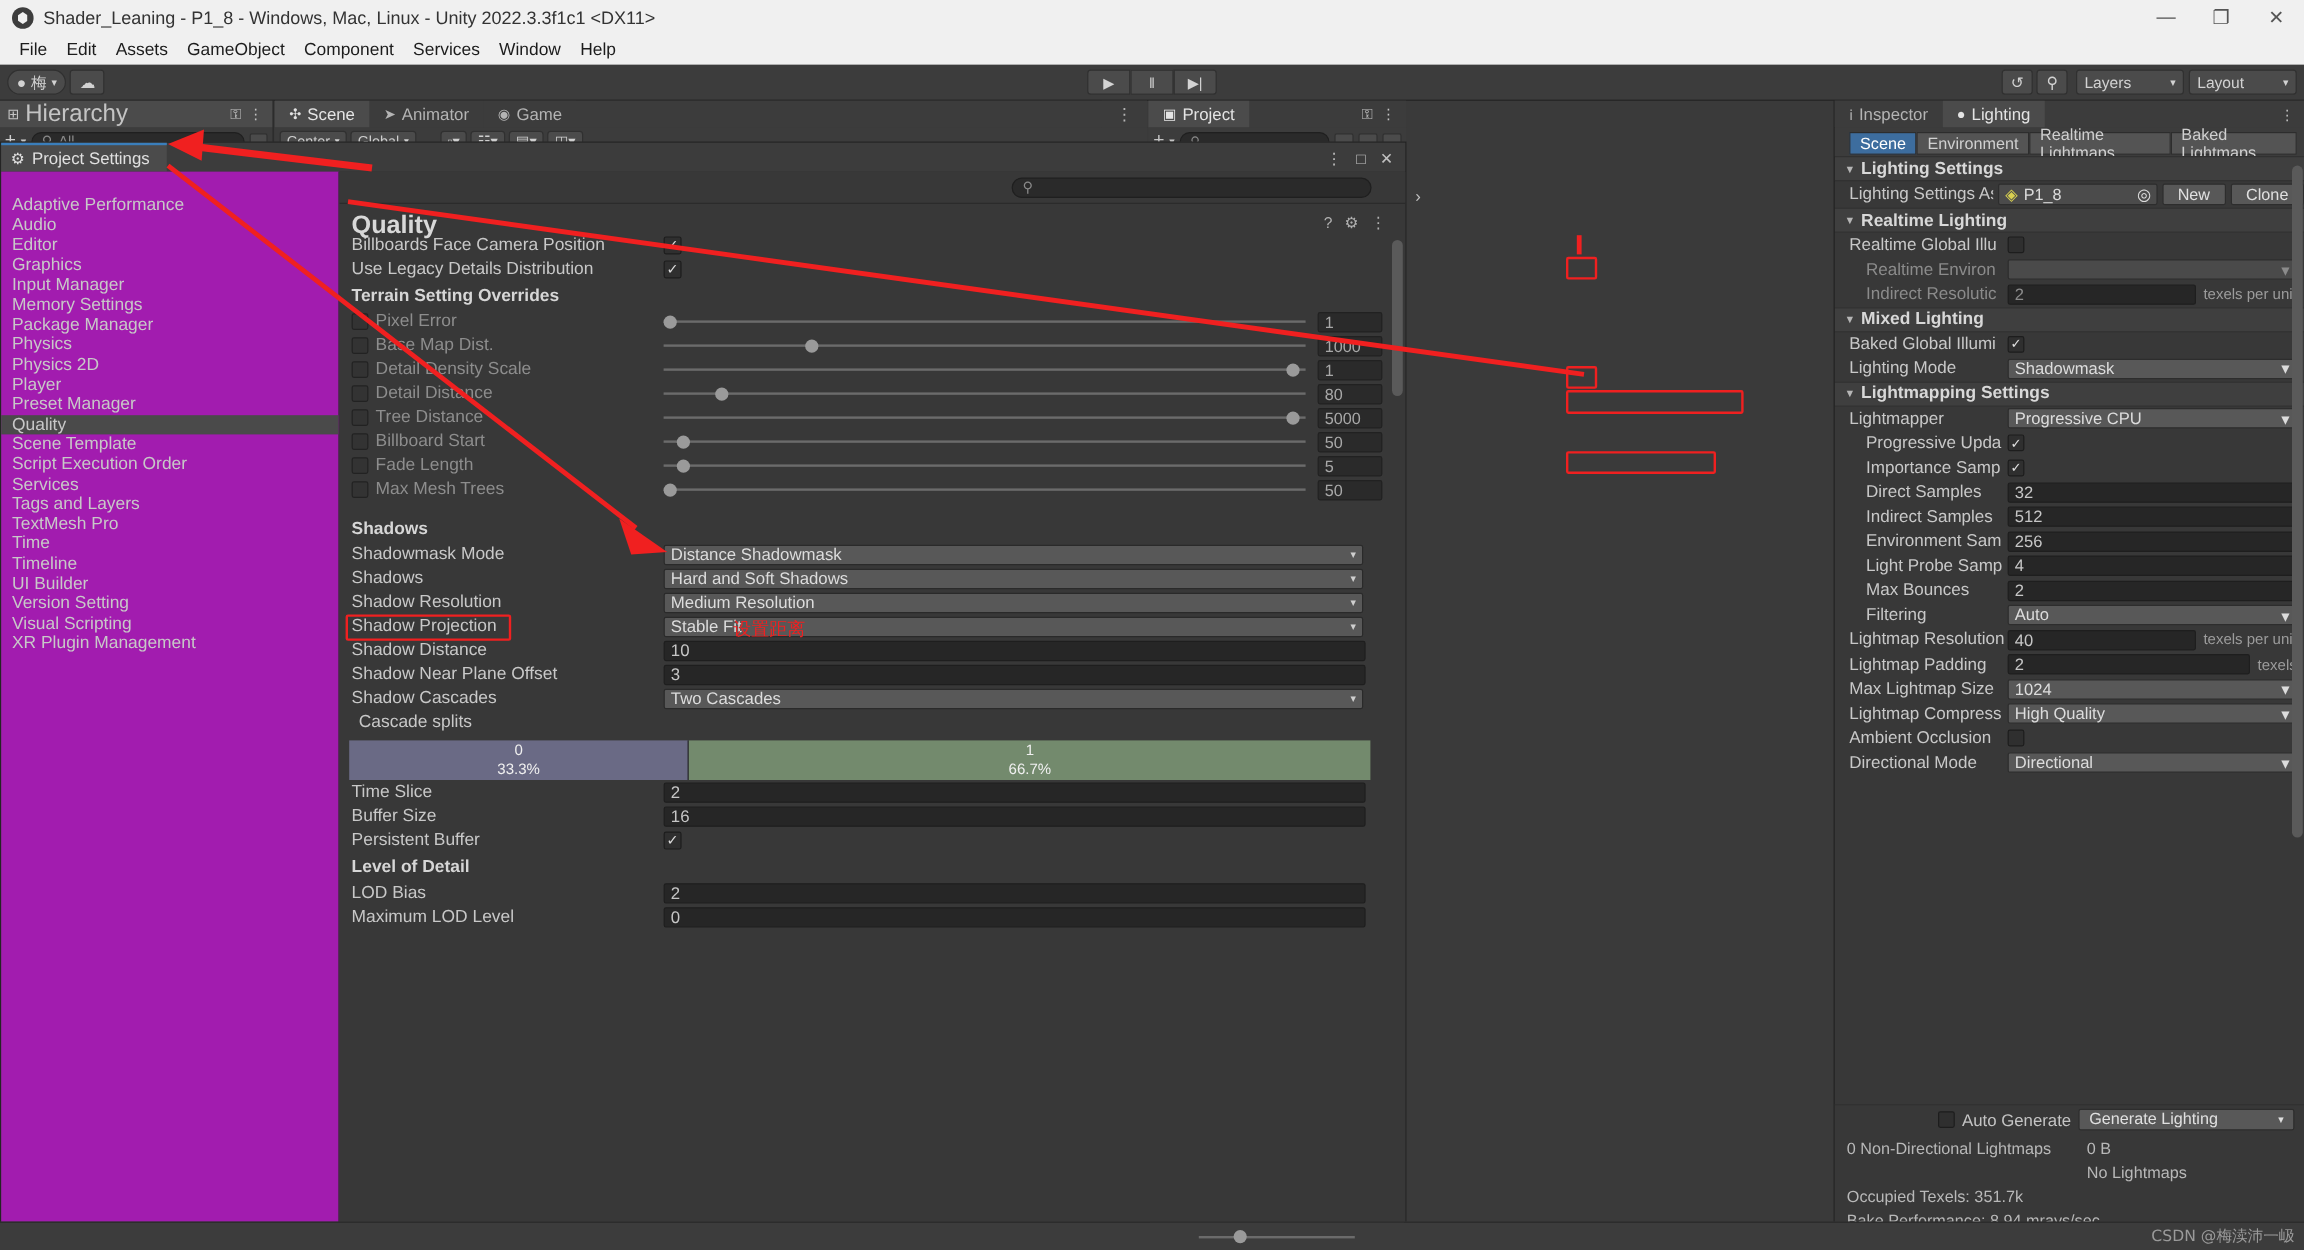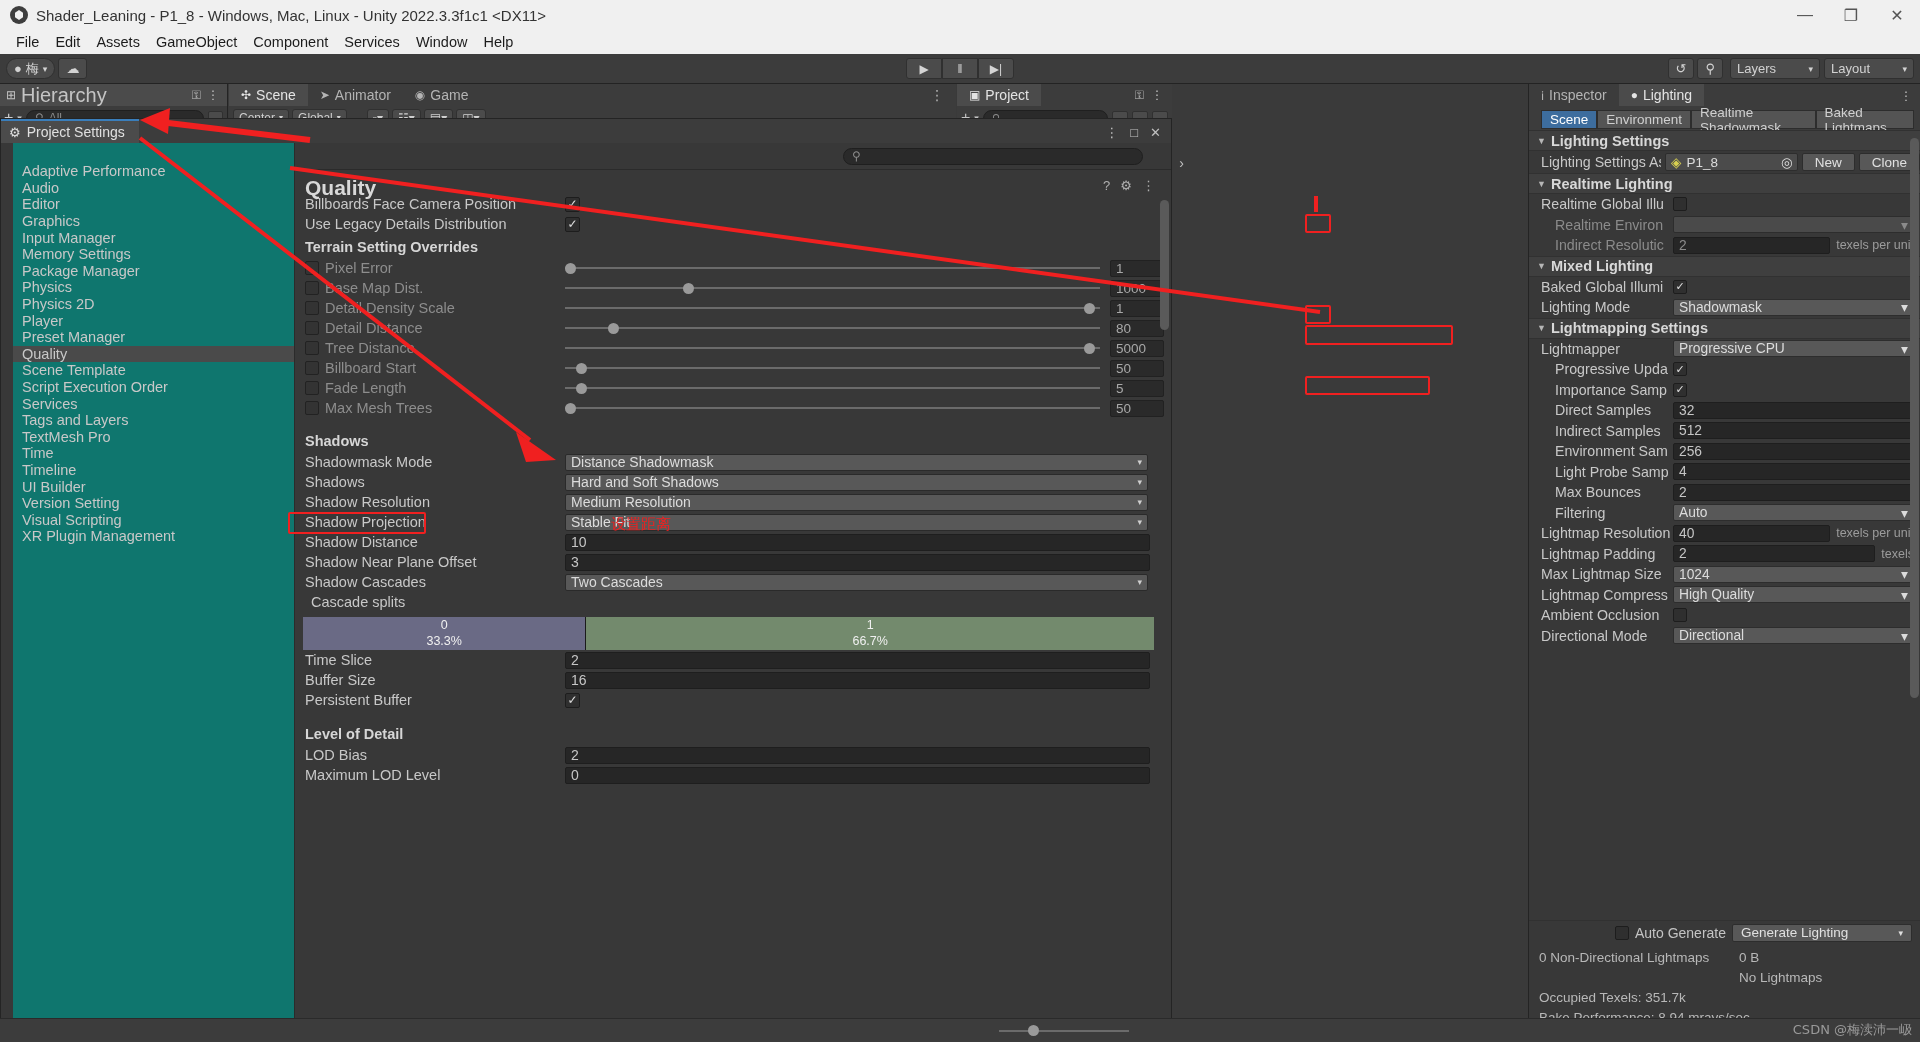--- a/index.html
+++ b/index.html
@@ -46,21 +46,21 @@
   #hier-head .dots{position:absolute;right:8px;font-size:12px;}
   #hier-tools{height:24px;background:#3c3c3c;display:flex;align-items:center;padding:0 4px;gap:4px;}
   #hier-tools .plus{color:#d0d0d0;font-size:16px;}
   #hier-search{flex:1;height:17px;background:#2a2a2a;border:1px solid #1f1f1f;border-radius:9px;display:flex;align-items:center;padding:0 8px;font-size:12px;color:#8a8a8a;}
   
   #projsettings{position:absolute;left:0;top:34px;width:1172px;bottom:0;background:#383838;border:1px solid #242424;}
   #ps-tabstrip{height:24px;background:#3c3c3c;display:flex;align-items:flex-end;}
   #ps-tab{height:24px;background:#4b4b4b;padding:0 14px 0 8px;display:flex;align-items:center;font-size:14px;color:#e0e0e0;border-top:2px solid #3a7ebb;}
   #ps-tab .gear{margin-right:6px;font-size:13px;}
   #ps-body{position:absolute;top:24px;left:0;right:0;bottom:0;display:flex;background:#383838;}
-  #ps-left{width:282px;background:#0f766e;border-right:1px solid #2b2b2b;padding-top:20px;margin-left:12px;}
+  #ps-left{width:282px;background:#a21caf;border-right:1px solid #2b2b2b;padding-top:20px;}
   .ps-item{height:16.6px;padding-left:9px;display:flex;align-items:center;font-size:14.5px;color:#c8c8c8;}
   .ps-item.sel{background:#4a4a4a;}
   #ps-right{flex:1;position:relative;background:#383838;}
   #ps-searchrow{height:26px;background:#383838;display:flex;align-items:center;justify-content:flex-end;padding-right:28px;}
   #ps-search{width:300px;height:17px;background:#2a2a2a;border:1px solid #1f1f1f;border-radius:9px;display:flex;align-items:center;padding:0 8px;font-size:12px;color:#8a8a8a;}
   #ps-content{position:absolute;top:26px;left:0;right:0;bottom:0;overflow:hidden;border-top:1px solid #2b2b2b;}
   #qh{display:flex;align-items:center;padding:6px 0 2px 10px;position:relative;}
   #qh .title{font-size:21px;font-weight:bold;color:#d8d8d8;}
   #qh .icons{position:absolute;right:16px;display:flex;gap:10px;color:#b0b0b0;font-size:13px;top:8px;}
   .row{display:flex;align-items:center;height:20px;padding-left:10px;}
@@ -504,21 +504,21 @@
           </div>
           <div class="row">
             <span class="lbl">Buffer Size</span>
             <div class="valfield" style="width:585px">16</div>
           </div>
           <div class="row">
             <span class="lbl">Persistent Buffer</span>
             <div class="cb">✓</div>
           </div>
 
-          <div class="sect" style="margin-top:11px">Level of Detail</div>
+          <div class="sect" style="">Level of Detail</div>
           <div class="row">
             <span class="lbl">LOD Bias</span>
             <div class="valfield" style="width:585px">2</div>
           </div>
           <div class="row">
             <span class="lbl">Maximum LOD Level</span>
             <div class="valfield" style="width:585px">0</div>
           </div>
 
           <div class="scrollv" style="top:30px;height:130px"></div>
@@ -537,21 +537,21 @@
       <div class="tab active">
         <span class="ti">●</span>
         <span>Lighting</span>
       </div>
       <span class="dots">⋮</span>
     </div>
 
     <div id="light-tabs">
       <div class="ltab active">Scene</div>
       <div class="ltab">Environment</div>
-      <div class="ltab">Realtime Shadowmask</div>
+      <div class="ltab">Realtime Lightmaps</div>
       <div class="ltab">Baked Lightmaps</div>
     </div>
 
     <div id="light-body">
 
       <div class="lsect">
         <span class="tri">▼</span>
         <span>Lighting Settings</span>
       </div>
       <div id="assetrow">

